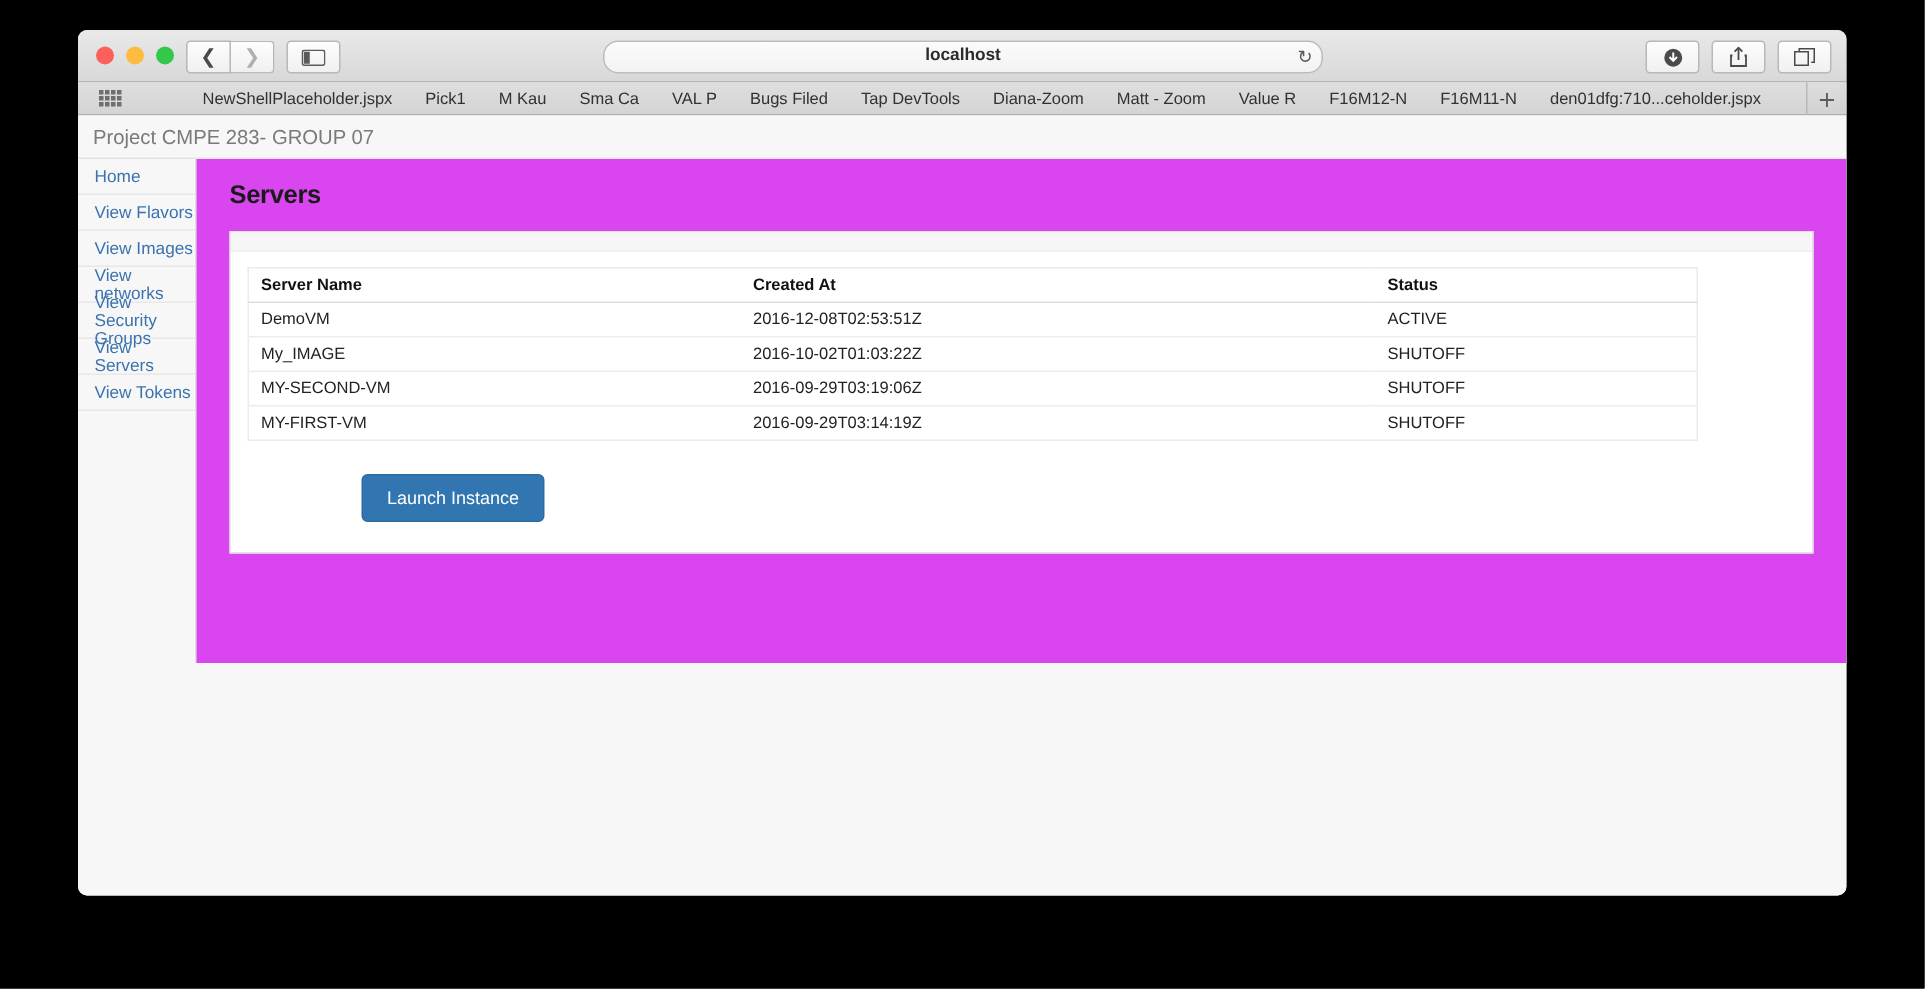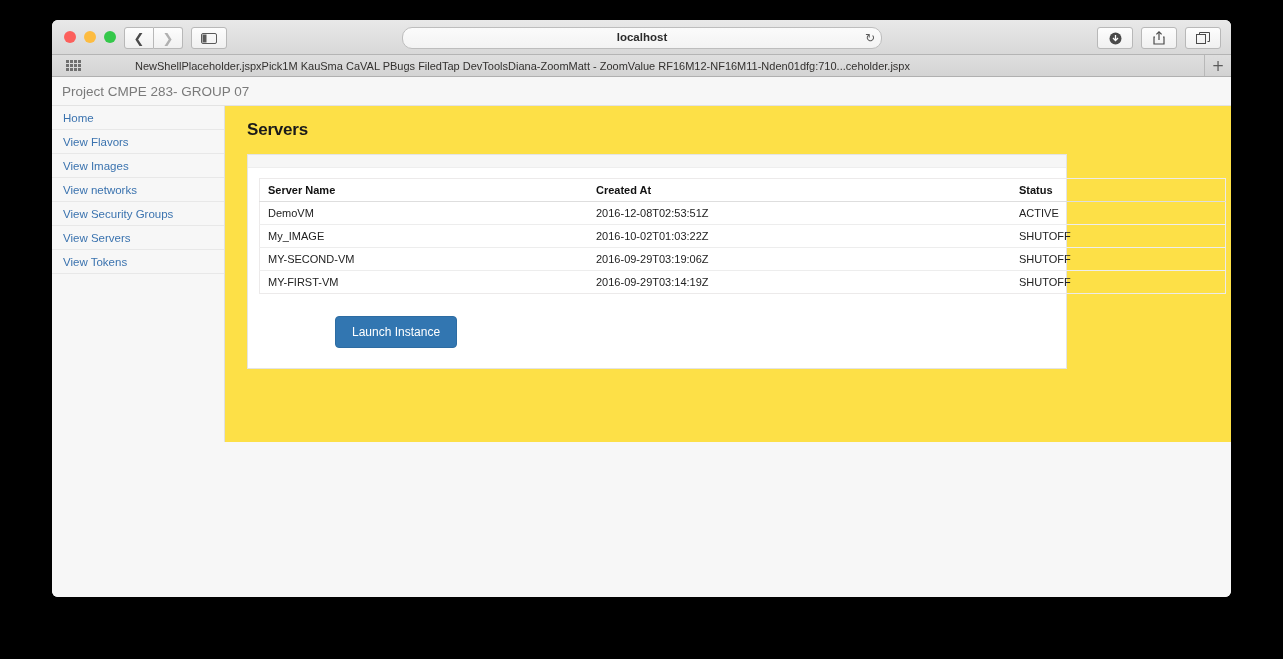--- a/index.html
+++ b/index.html
@@ -159,20 +159,21 @@
   }
   .grid-icon i {
     background: #6f6f6f;
     display: block;
     width: 3px;
     height: 3px;
   }
   .bm-list {
     display: flex;
     align-items: center;
+    gap: 22px;
     margin-left: 42px;
     font-size: 11px;
     color: #33312f;
     white-space: nowrap;
   }
   .bm {
     cursor: default;
   }
   .bm-plus {
     position: absolute;
@@ -230,36 +231,36 @@
     padding-left: 11px;
     box-sizing: border-box;
     border-bottom: 1px solid #e8e8e8;
     font-size: 11.5px;
     color: #3b73af;
     cursor: pointer;
   }
 
   .content {
     flex: 1;
-    background: #fde047;
+    background: #d946ef;
     padding: 14px 22px 0 22px;
     box-sizing: border-box;
   }
   .content h1 {
     margin: 0 0 14px 0;
     font-size: 17px;
     font-weight: bold;
     color: #1a1a1a;
     letter-spacing: -0.2px;
   }
 
   .panel {
     border: 1px solid #e4e4e4;
     background: #ffffff;
-    width: 820px;
+    width: 1056px;
     box-sizing: border-box;
   }
   .panel-strip {
     height: 12px;
     background: #f6f6f6;
     border-bottom: 1px solid #eeeeee;
   }
   .panel-inner {
     padding: 10px 11px 0 11px;
   }

